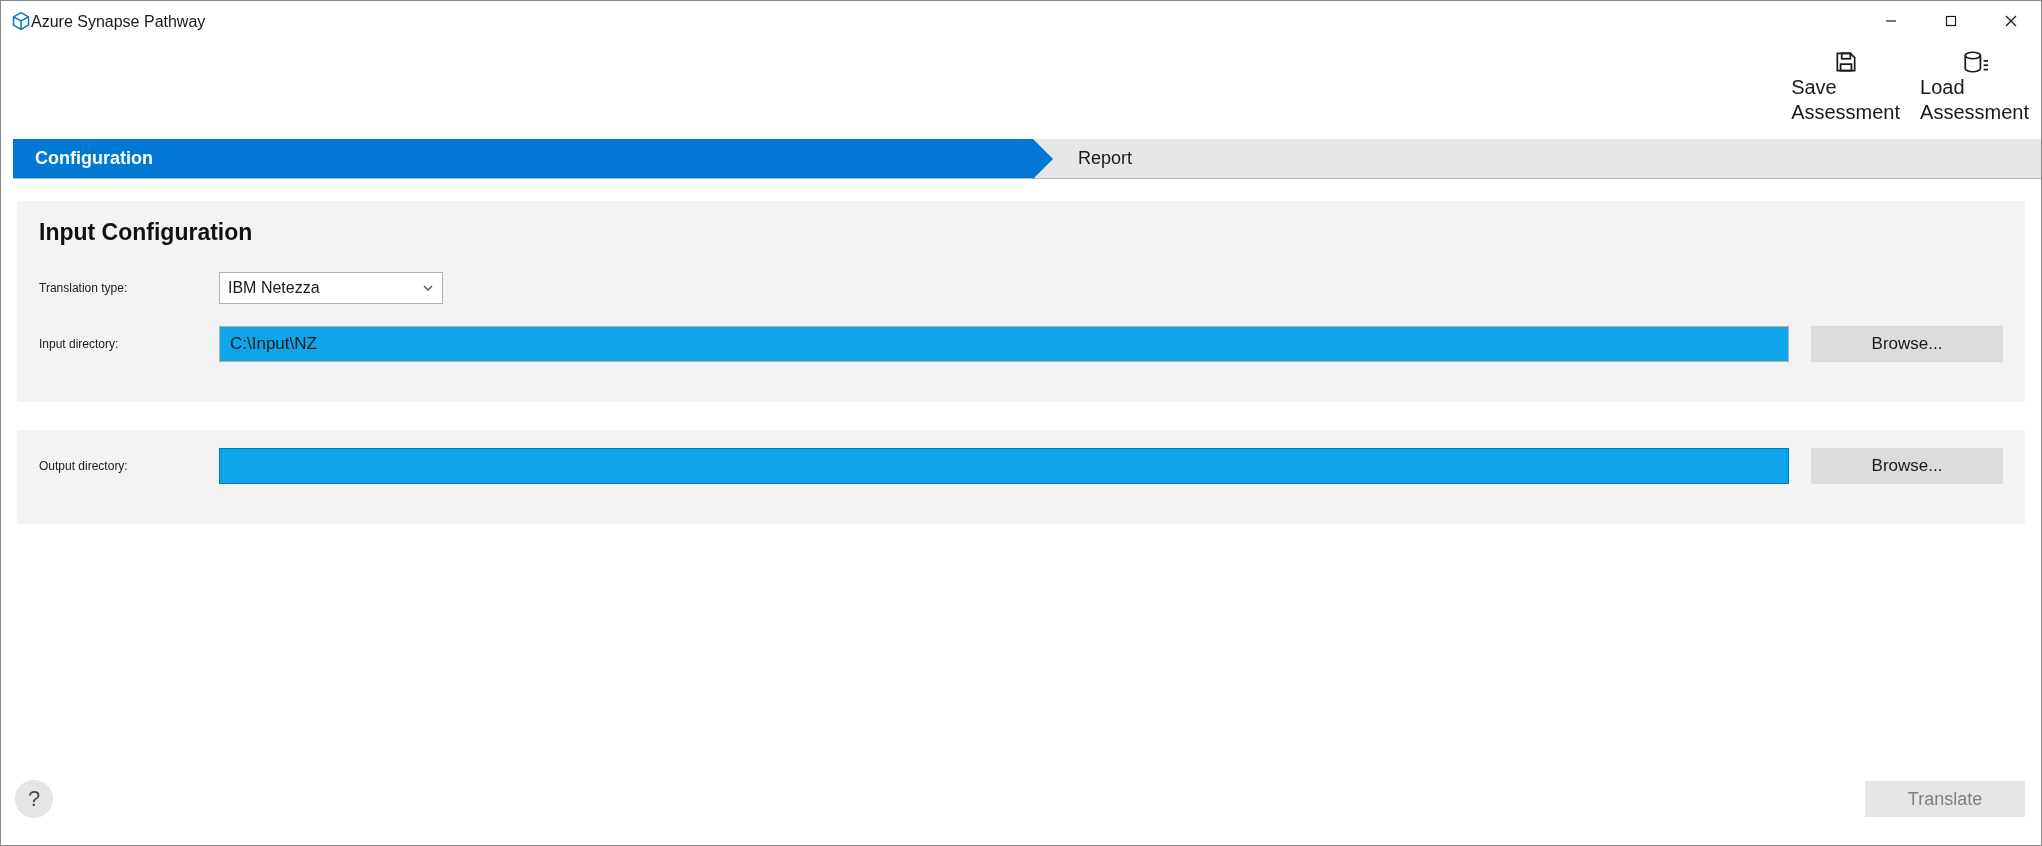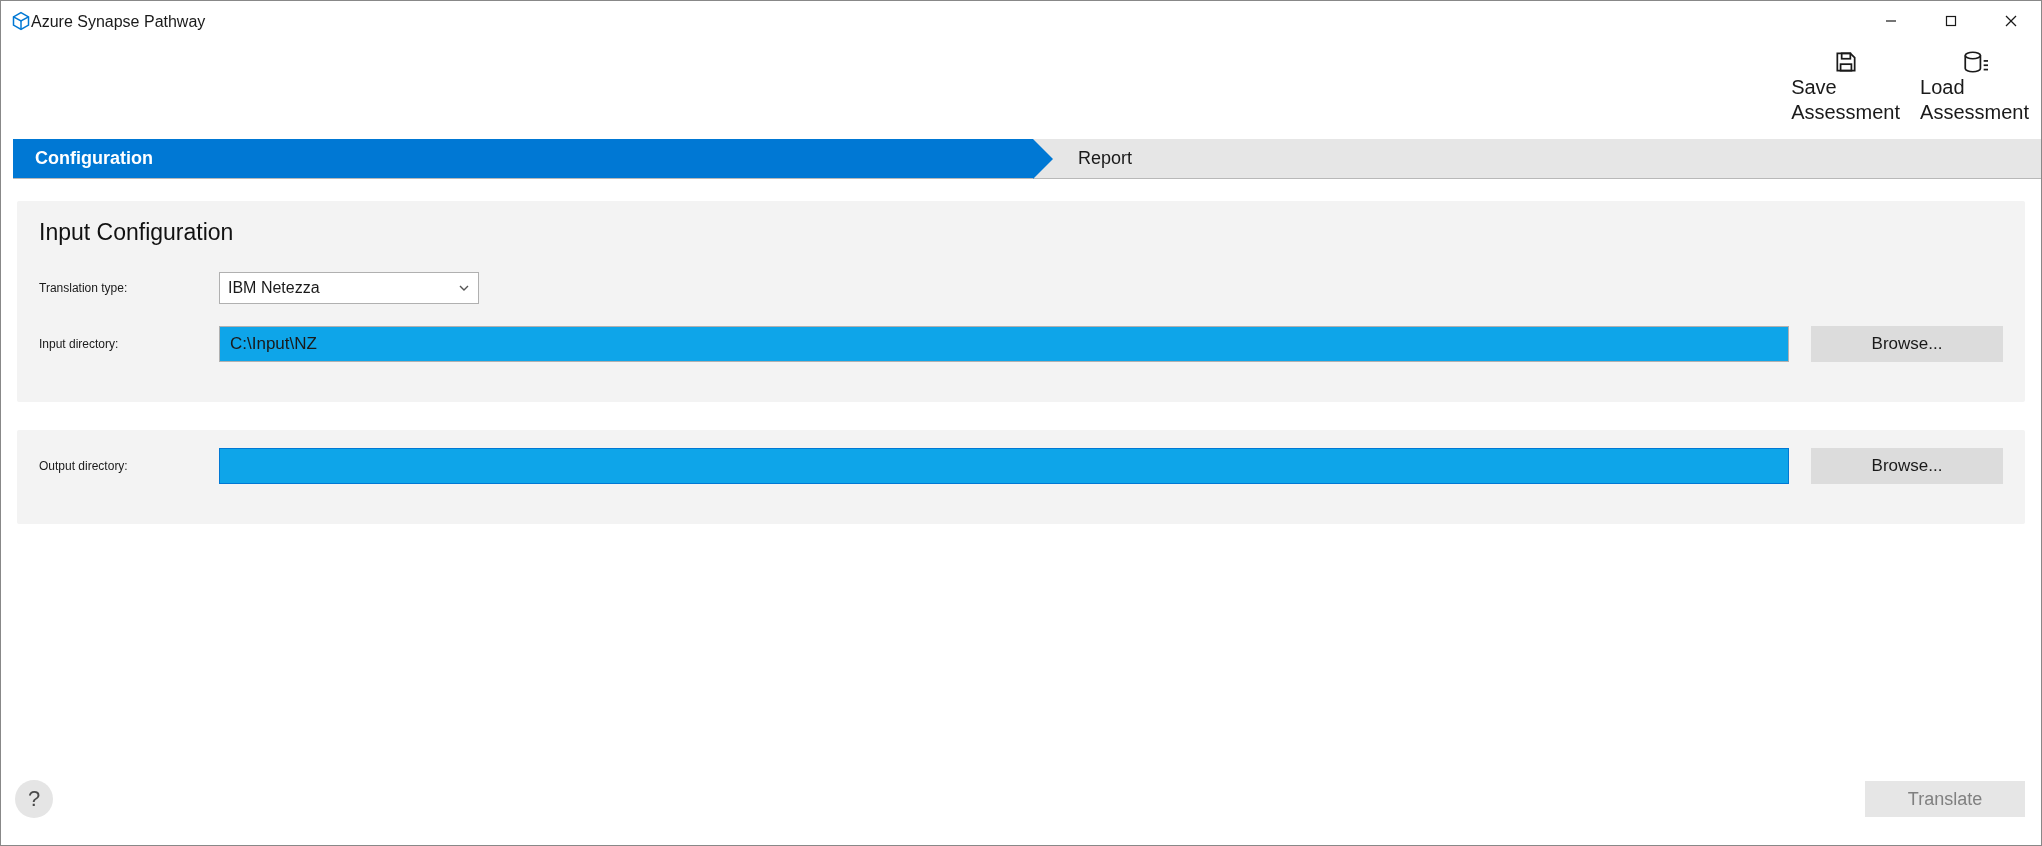--- a/index.html
+++ b/index.html
@@ -113,38 +113,38 @@
       padding: 22px 16px 0 16px;
     }
     .panel {
       background: #f3f3f3;
       border-radius: 2px;
       padding: 18px 22px 40px 22px;
       margin-bottom: 28px;
     }
     .panel-title {
       font-size: 23px;
-      font-weight: 400;
+      font-weight: 700;
       color: #111;
       margin-bottom: 26px;
     }
     .form-row {
       display: flex;
       align-items: center;
       margin-bottom: 22px;
     }
     .form-row:last-child { margin-bottom: 0; }
     .form-label {
       width: 180px;
       font-size: 12px;
       color: #1a1a1a;
     }
     .select-wrap {
       position: relative;
-      width: 260px;
+      width: 224px;
     }
     .select-field {
       width: 100%;
       height: 32px;
       background: #ffffff;
       border: 1px solid #b0b0b0;
       padding: 4px 8px;
       font-size: 16px;
       color: #1a1a1a;
       display: flex;

